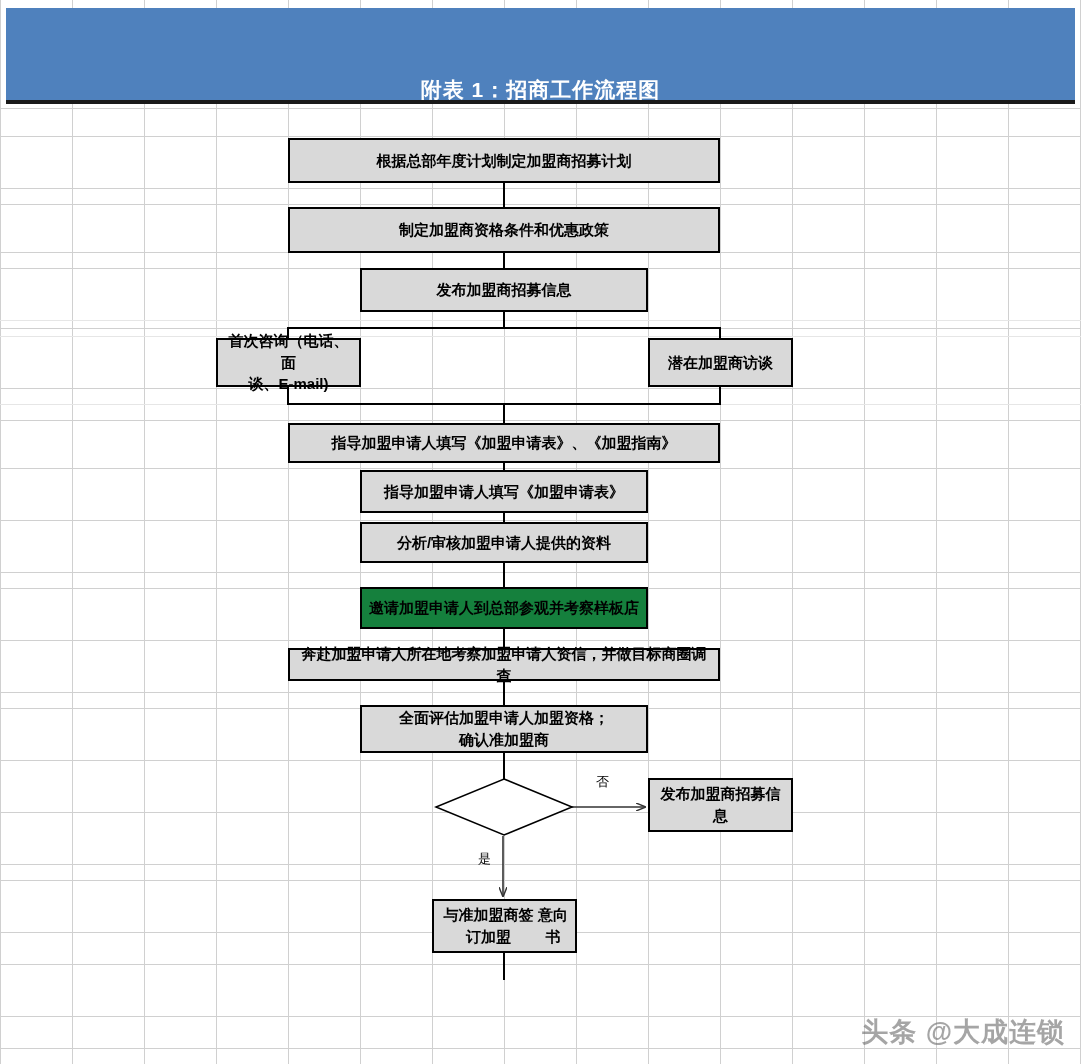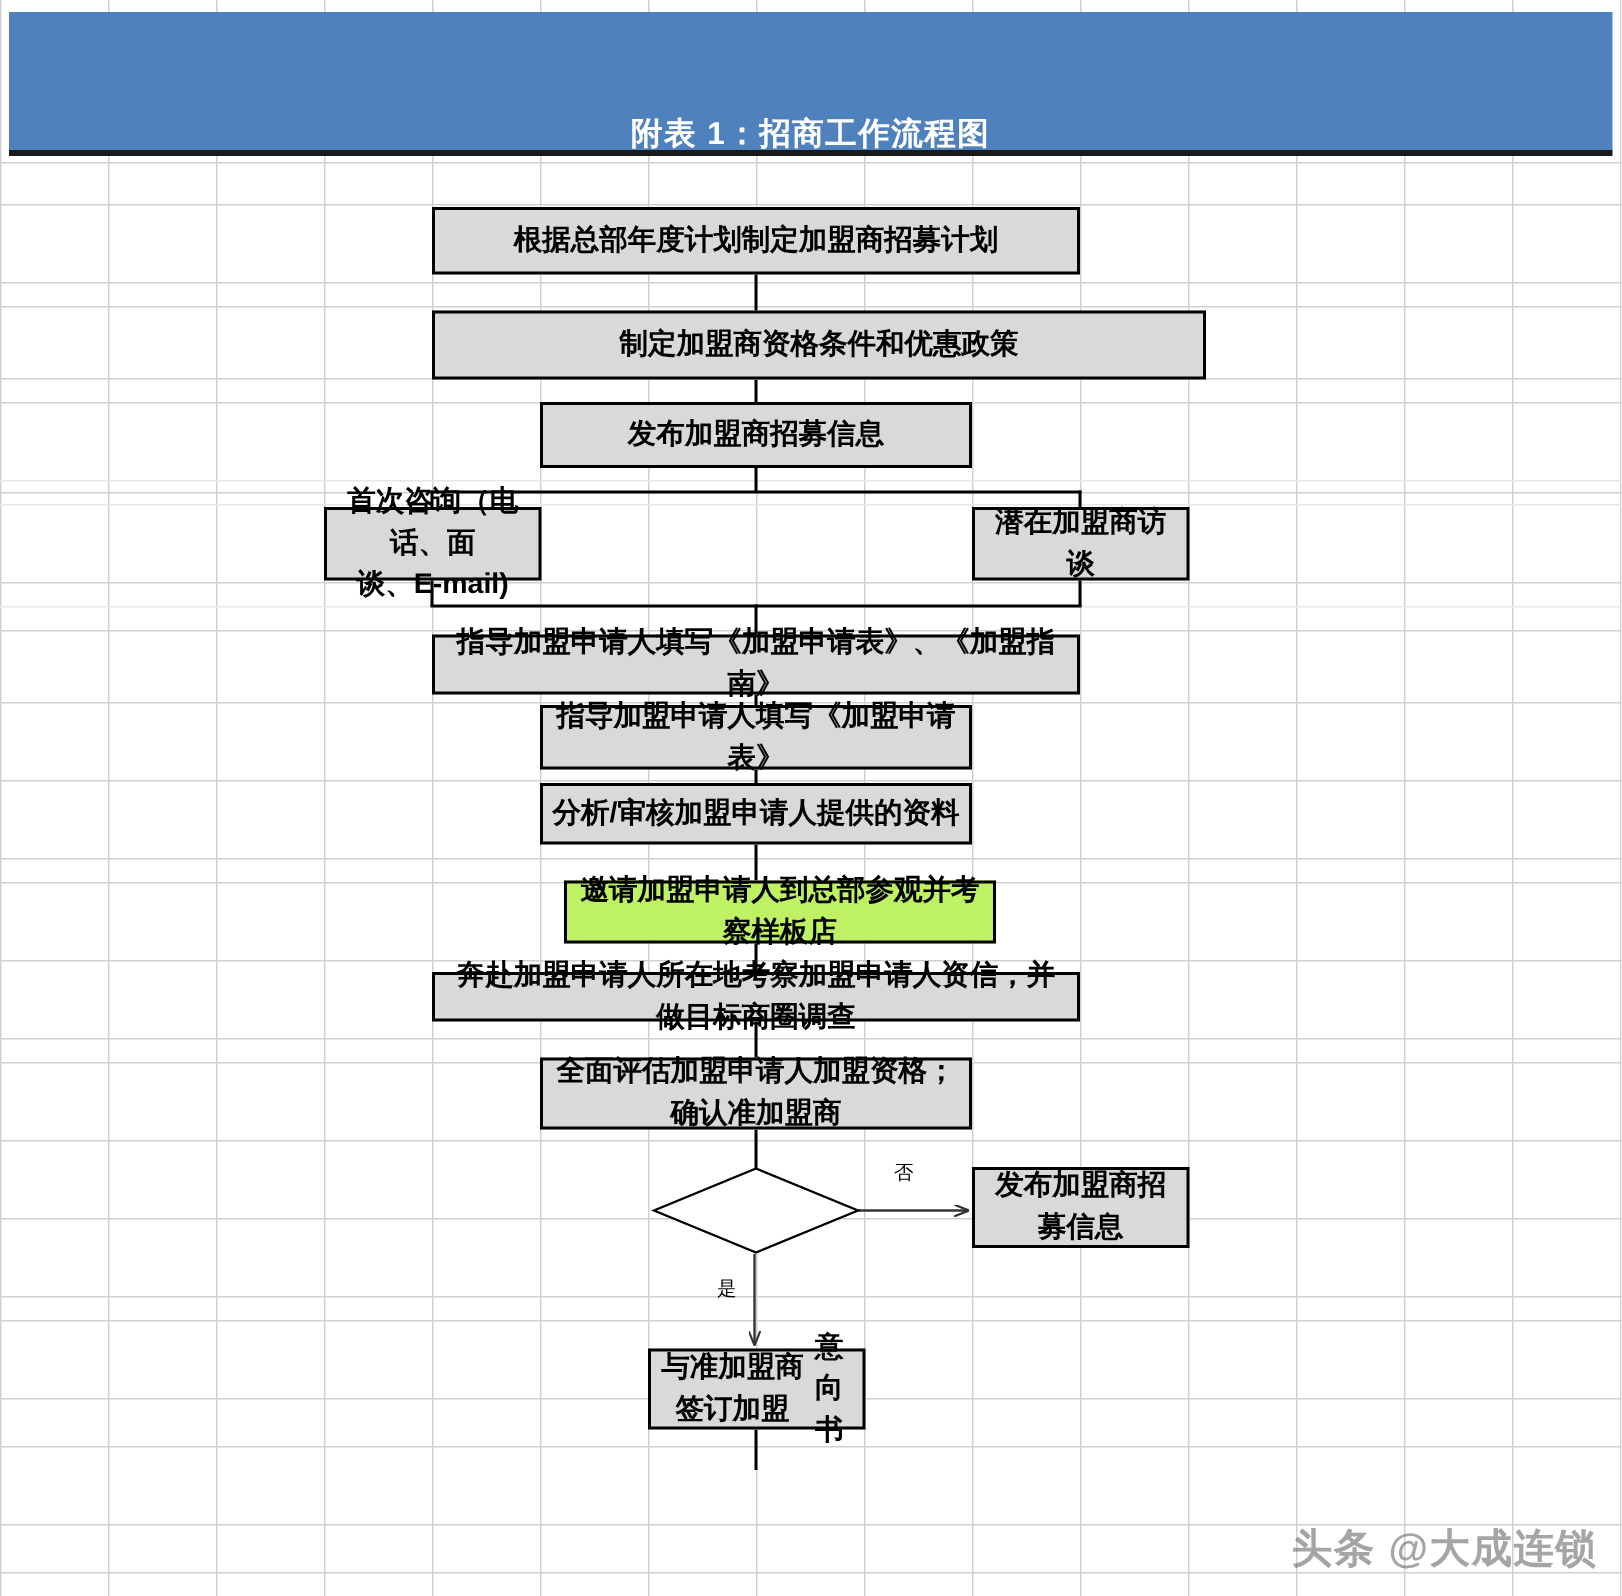--- a/index.html
+++ b/index.html
@@ -45,21 +45,21 @@
   
   .node{
     position:absolute;
     background:#D9D9D9;
     border:2px solid #000;
     box-sizing:border-box;
     display:flex;align-items:center;justify-content:center;
     text-align:center;
     color:#000;
     font-weight:bold;
-    font-size:19px;
+    font-size:15px;
     line-height:1.45;
     z-index:2;
     padding:2px 6px;
   }
   .node span{display:block;}
 
   
   .diamond-wrap{position:absolute;z-index:2;}
   .diamond-wrap svg{display:block;}
 
@@ -194,21 +194,21 @@
 
   <div class="banner" style="background: rgb(79, 129, 189);">
     <div class="banner-title">附表 1：招商工作流程图</div>
   </div>
   <div class="banner-underline"></div>
 
   <div class="node" style="left: 288px; top: 138px; width: 432px; height: 45px; background: rgb(217, 217, 217);">
     <span>根据总部年度计划制定加盟商招募计划</span>
   </div>
 
-  <div class="node" style="left: 288px; top: 207px; width: 516px; height: 46px; background: rgb(217, 217, 217);">
+  <div class="node" style="left: 288px; top: 207px; width: 432px; height: 46px; background: rgb(217, 217, 217);">
     <span>制定加盟商资格条件和优惠政策</span>
   </div>
 
   <div class="node" style="left: 360px; top: 268px; width: 288px; height: 44px; background: rgb(217, 217, 217);">
     <span>发布加盟商招募信息</span>
   </div>
 
   <div class="node" style="left: 648px; top: 338px; width: 145px; height: 49px; background: rgb(217, 217, 217);">
     <span>潜在加盟商访谈</span>
   </div>
@@ -223,21 +223,21 @@
   </div>
 
   <div class="node" style="left: 360px; top: 470px; width: 288px; height: 43px; background: rgb(217, 217, 217);">
     <span>指导加盟申请人填写《加盟申请表》</span>
   </div>
 
   <div class="node" style="left: 360px; top: 522px; width: 288px; height: 41px; background: rgb(217, 217, 217); justify-content: center;">
     <span>分析/审核加盟申请人提供的资料</span>
   </div>
 
-  <div class="node" style="left: 360px; top: 587px; width: 288px; height: 42px; background: #bef264; margin-left: 16px;">
+  <div class="node" style="left: 360px; top: 587px; width: 288px; height: 42px; background: #15803d;">
     <span>邀请加盟申请人到总部参观并考察样板店</span>
   </div>
 
   <div class="node" style="left: 360px; top: 705px; width: 288px; height: 48px; flex-direction: column; background: rgb(217, 217, 217);">
     <span>全面评估加盟申请人加盟资格；</span>
     <span>确认准加盟商</span>
   </div>
 
   <div class="node" style="left: 288px; top: 648px; width: 432px; height: 33px; background: rgb(217, 217, 217);">
     <span>奔赴加盟申请人所在地考察加盟申请人资信，并做目标商圈调查</span>

